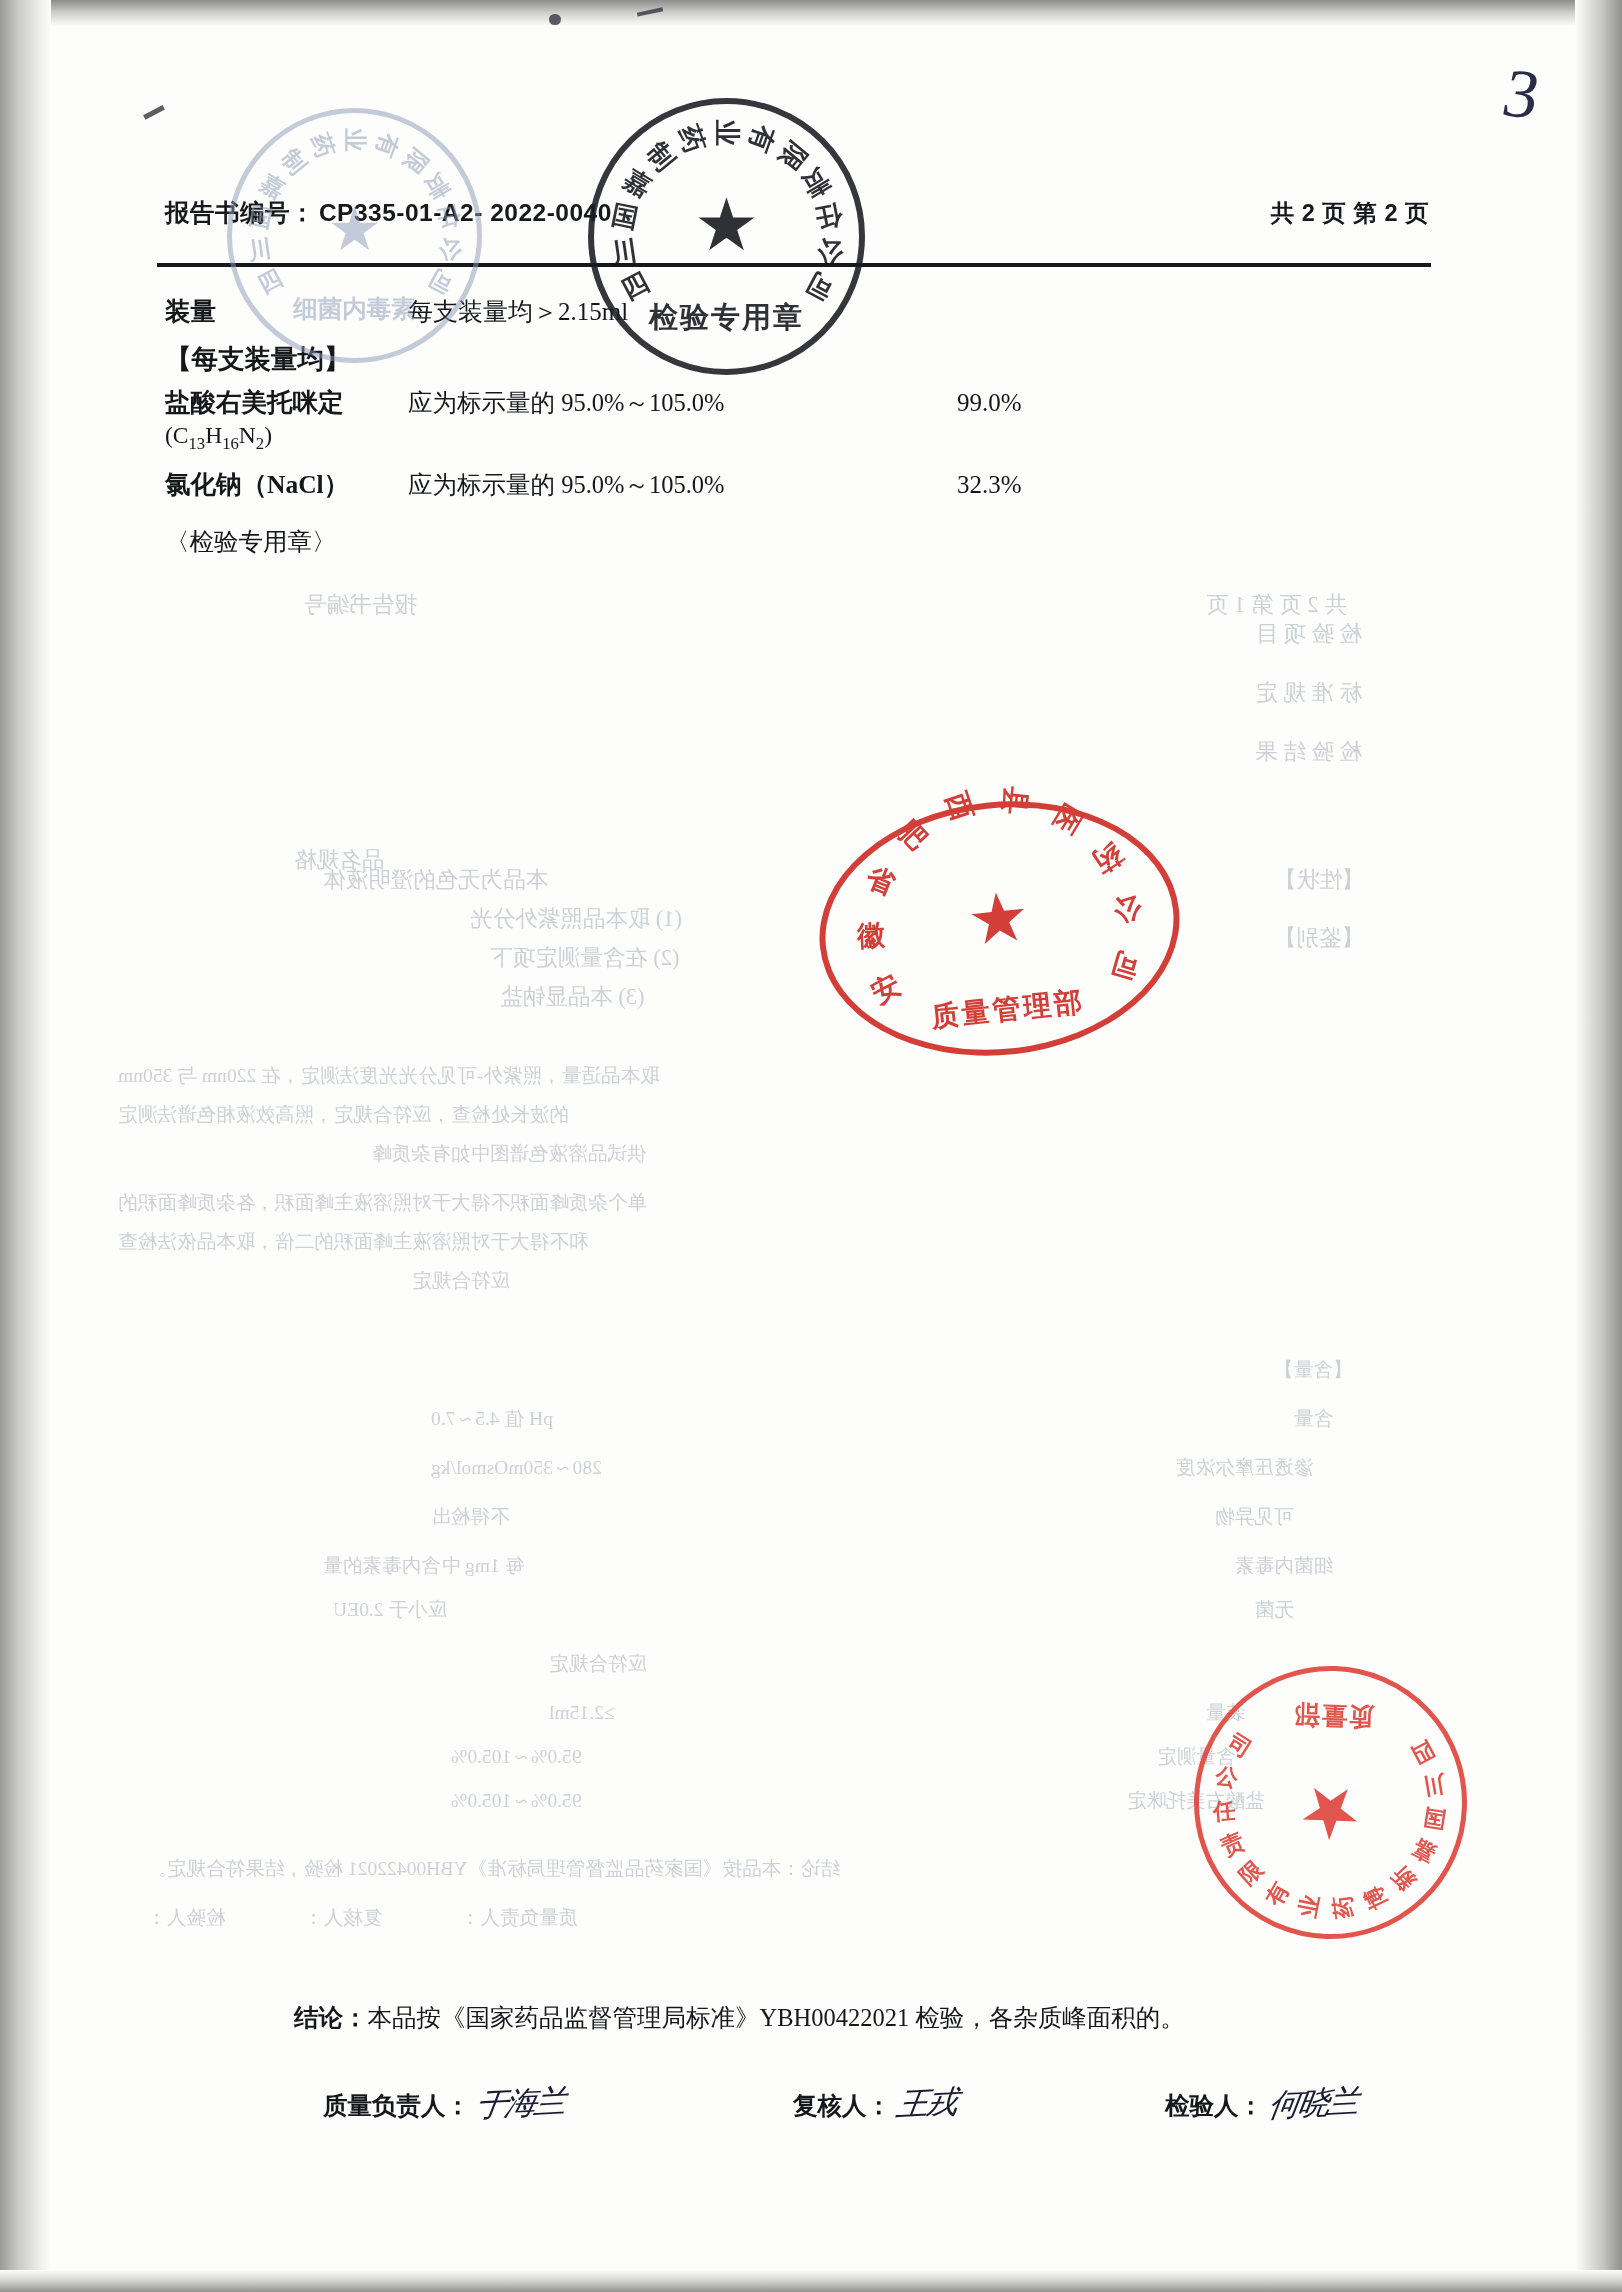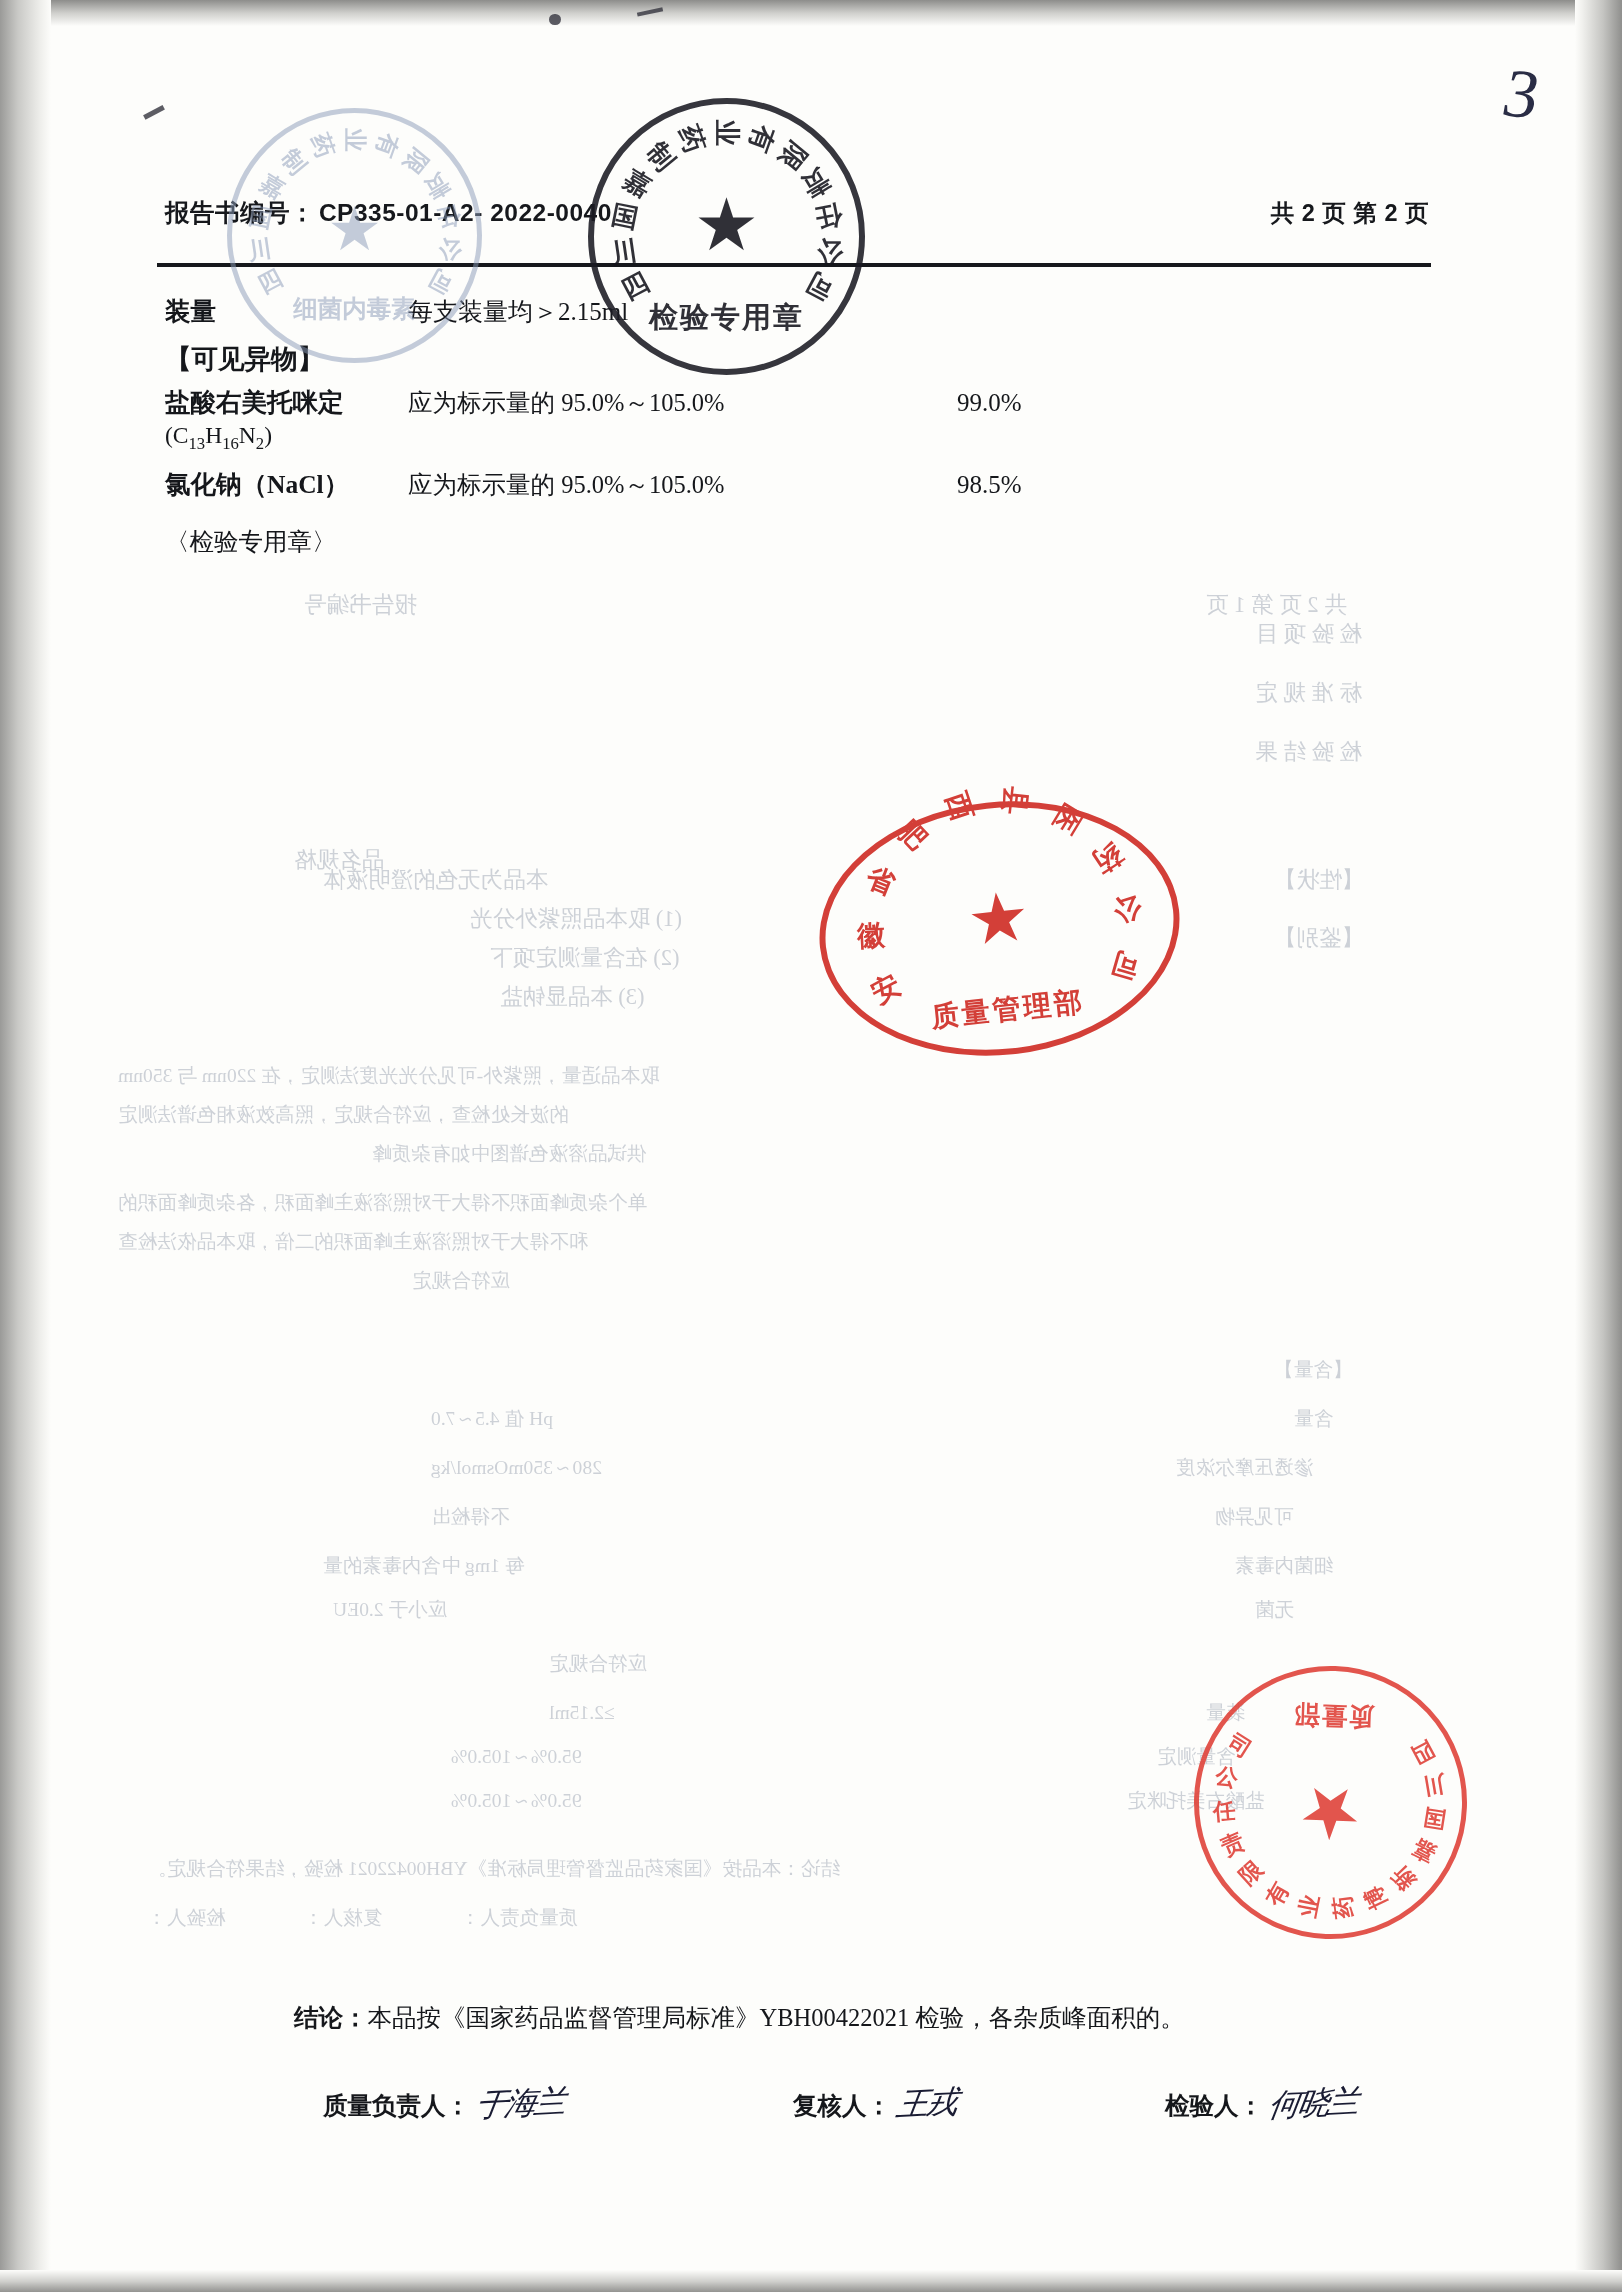--- a/index.html
+++ b/index.html
@@ -365,34 +365,34 @@
     <div class="pages">共 2 页 第 2 页</div>
   </div>
   <div class="rule"></div>
 
   <div class="body-area">
     <div class="row loose">
       <div class="c-item">装量</div>
       <div class="c-res">每支装量均＞2.15ml</div>
     </div>
 
-    <div class="section-title">【可见异物】</div>
+    <div class="section-title">【每支装量均】</div>
 
     <div class="row">
       <div class="c-item">盐酸右美托咪定</div>
       <div class="c-std">应为标示量的 95.0%～105.0%</div>
       <div class="c-res">99.0%</div>
     </div>
 
     <div class="subformula">(C<sub>13</sub>H<sub>16</sub>N<sub>2</sub>)</div>
 
     <div class="row">
       <div class="c-item">氯化钠（NaCl）</div>
       <div class="c-std">应为标示量的 95.0%～105.0%</div>
-      <div class="c-res">98.5%</div>
+      <div class="c-res">32.3%</div>
     </div>
 
     <div class="blank-note">〈检验专用章〉</div>
   </div>
 
   <div class="stamp stamp-top">
     <div class="ring-text" id="ring-top">
         <span class="arc-char" style="font-size: 26.5px; color: rgb(20, 20, 28); transform: rotate(-118deg) translate(0px, -104px) rotate(90deg) translate(-50%, -50%);">四</span>
         <span class="arc-char" style="font-size: 26.5px; color: rgb(20, 20, 28); transform: rotate(-98.3333deg) translate(0px, -104px) rotate(90deg) translate(-50%, -50%);">川</span>
         <span class="arc-char" style="font-size: 26.5px; color: rgb(20, 20, 28); transform: rotate(-78.6667deg) translate(0px, -104px) rotate(90deg) translate(-50%, -50%);">国</span>

